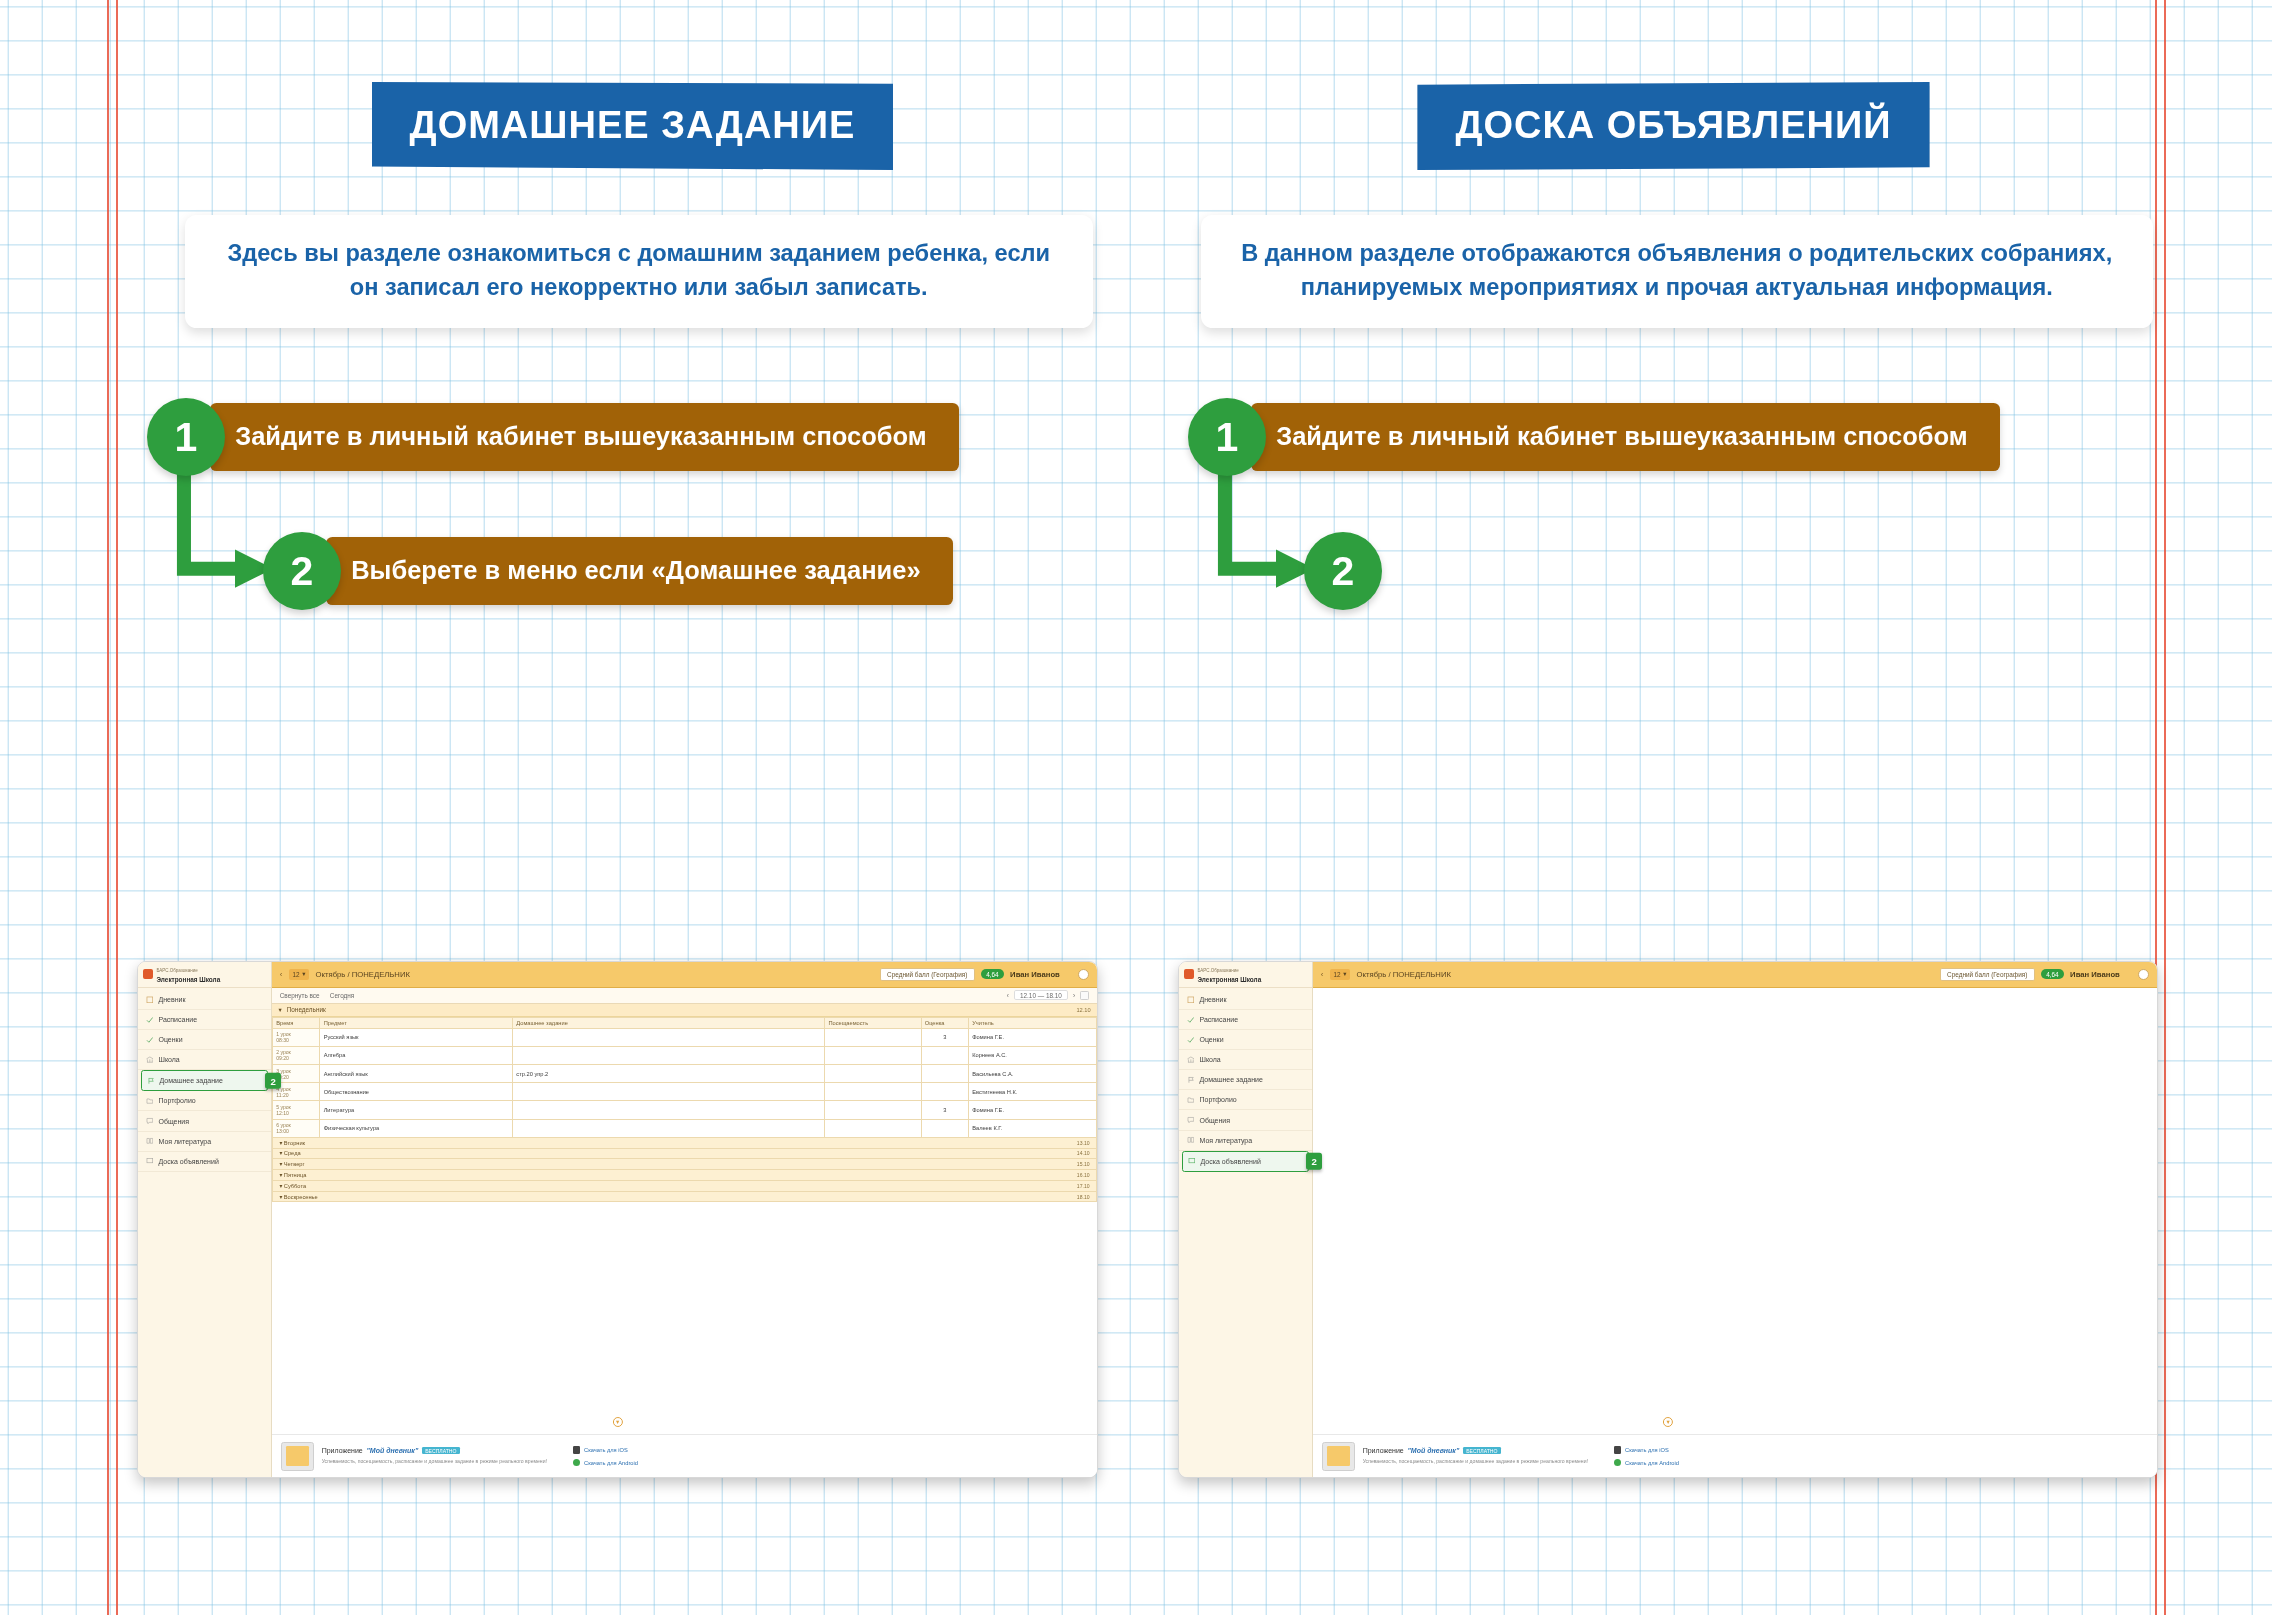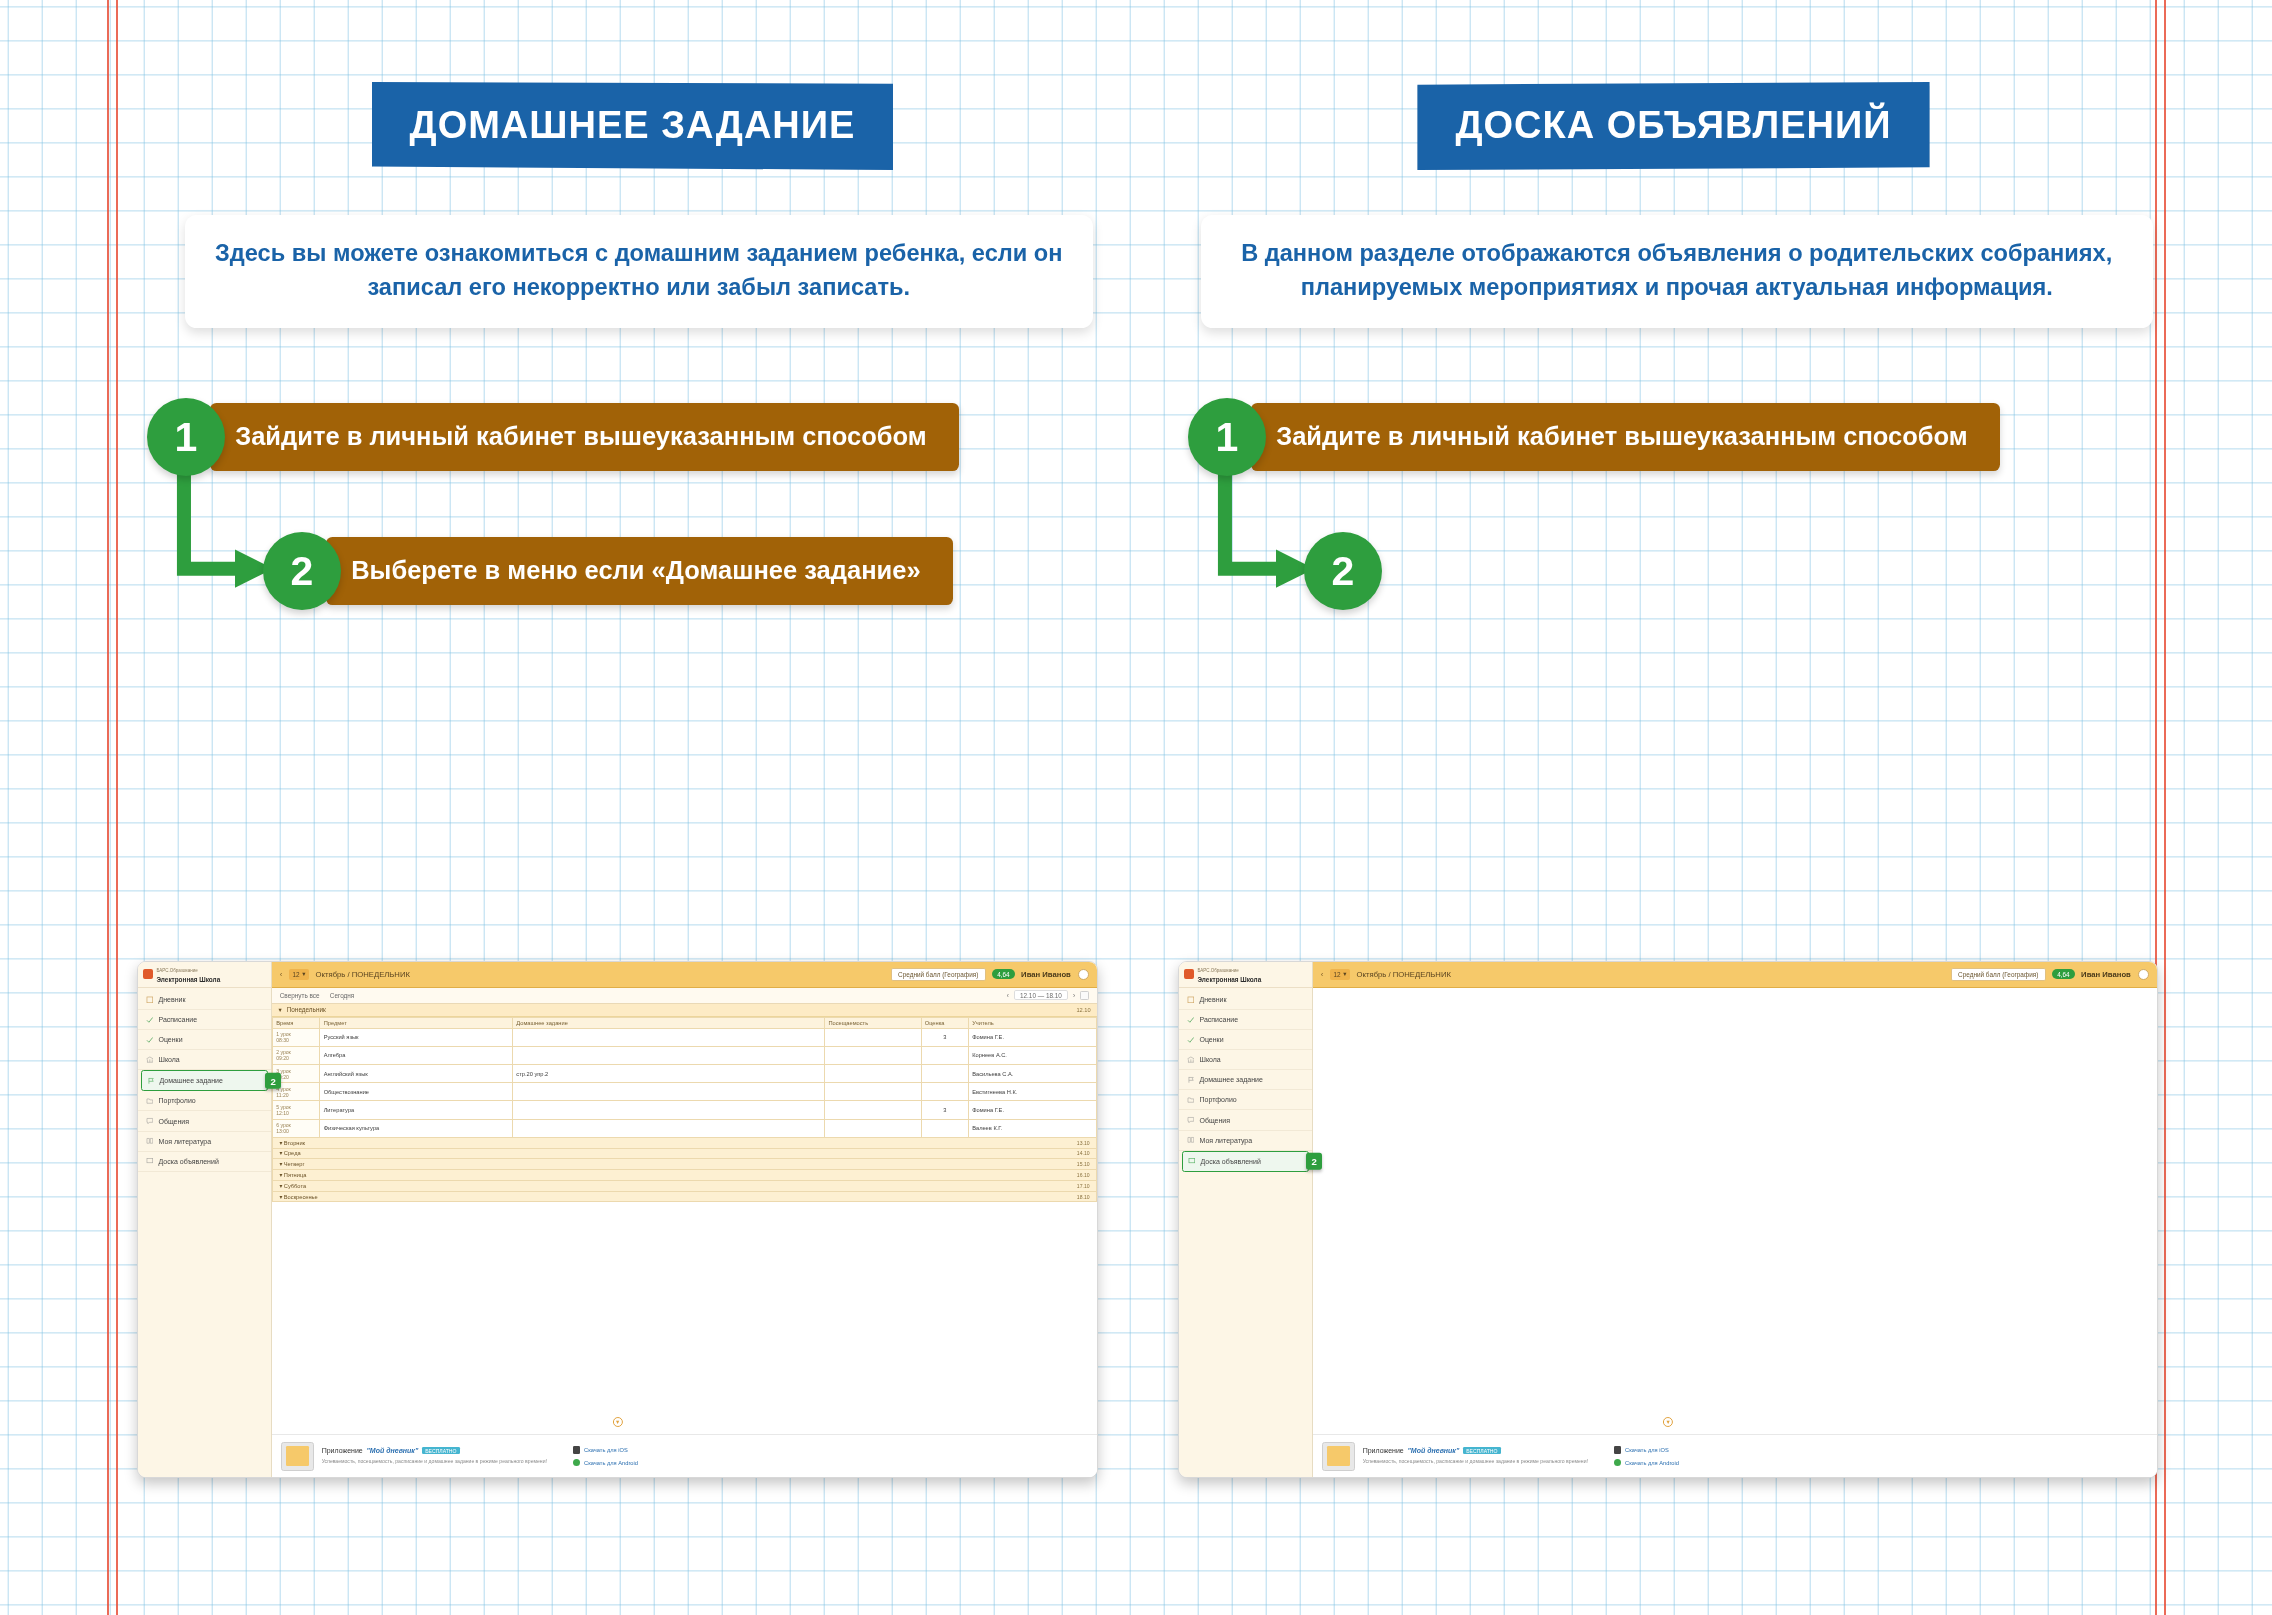--- a/index.html
+++ b/index.html
@@ -152,21 +152,21 @@
     background: #efb34c; border-radius: 1.9px; padding: 1.3px 3.8px; font-size: 6.4px; color: #5a4420;
     display: flex; align-items: center; gap: 2.6px;
   }
   .topbar .crumbs { font-size: 7.7px; color: #5a4420; }
   .spacer { flex: 1 1 auto; }
   .avgbox {
     background: #fff; border: 0.6px solid #e0c083; border-radius: 1.9px;
     font-size: 6.4px; color: #6b5630; padding: 1.9px 6.4px;
   }
   .markpill { background:#2e9e3e; color:#fff; font-size: 6.4px; border-radius: 5.7px; padding: 1.3px 5.1px; }
-  .user { display: flex; align-items: center; gap: 7px; font-size: 7.7px; color: #4a3a1a; font-weight: bold;}
+  .user { display: flex; align-items: center; gap: 18px; font-size: 7.7px; color: #4a3a1a; font-weight: bold;}
   .avatar { width: 11.5px; height: 11.5px; border-radius: 50%; background: #fff; border: 0.6px solid #cfa963; }
 
   .toolbar {
     height: 16.6px; background: #fffaf0; border-bottom: 0.6px solid #ead9b6;
     display: flex; align-items: center; gap: 10.2px; padding: 0 7.7px; font-size: 6.4px; color: #6a6a6a;
   }
   .toolbar .right { margin-left: auto; display: flex; align-items: center; gap: 5.1px; }
   .daterange { background: #fff; border: 0.6px solid #ddd; border-radius: 1.9px; padding: 0.6px 5.1px; font-size: 6.4px; }
   .sq-ico { width: 9px; height: 9px; border: 0.6px solid #cfcfcf; border-radius: 1.3px; background:#fafafa; }
 
@@ -218,21 +218,21 @@
 <body>
 
 <div class="paper"></div>
 <div class="margin-line l1"></div>
 <div class="margin-line l2"></div>
 <div class="margin-line r1"></div>
 <div class="margin-line r2"></div>
 
 <div class="col left">
   <div class="banner b-left">ДОМАШНЕЕ ЗАДАНИЕ</div>
-  <div class="desc d-left">Здесь вы можете ознакомиться с домашним заданием ребенка, если он записал его некорректно или забыл записать.</div>
+  <div class="desc d-left">Здесь вы разделе ознакомиться с домашним заданием ребенка, если он записал его некорректно или забыл записать.</div>
 
   <div class="steps">
     <svg class="connector" viewBox="0 0 200 210">
       <path d="M20,0 L20,150 L110,150" stroke="#2e9e3e" stroke-width="22" fill="none"></path>
       <path d="M100,120 L160,150 L100,180 Z" fill="#2e9e3e"></path>
     </svg>
     <div class="step">
       <div class="circle">1</div>
       <div class="pill">Зайдите в личный кабинет вышеуказанным способом</div>
     </div>

